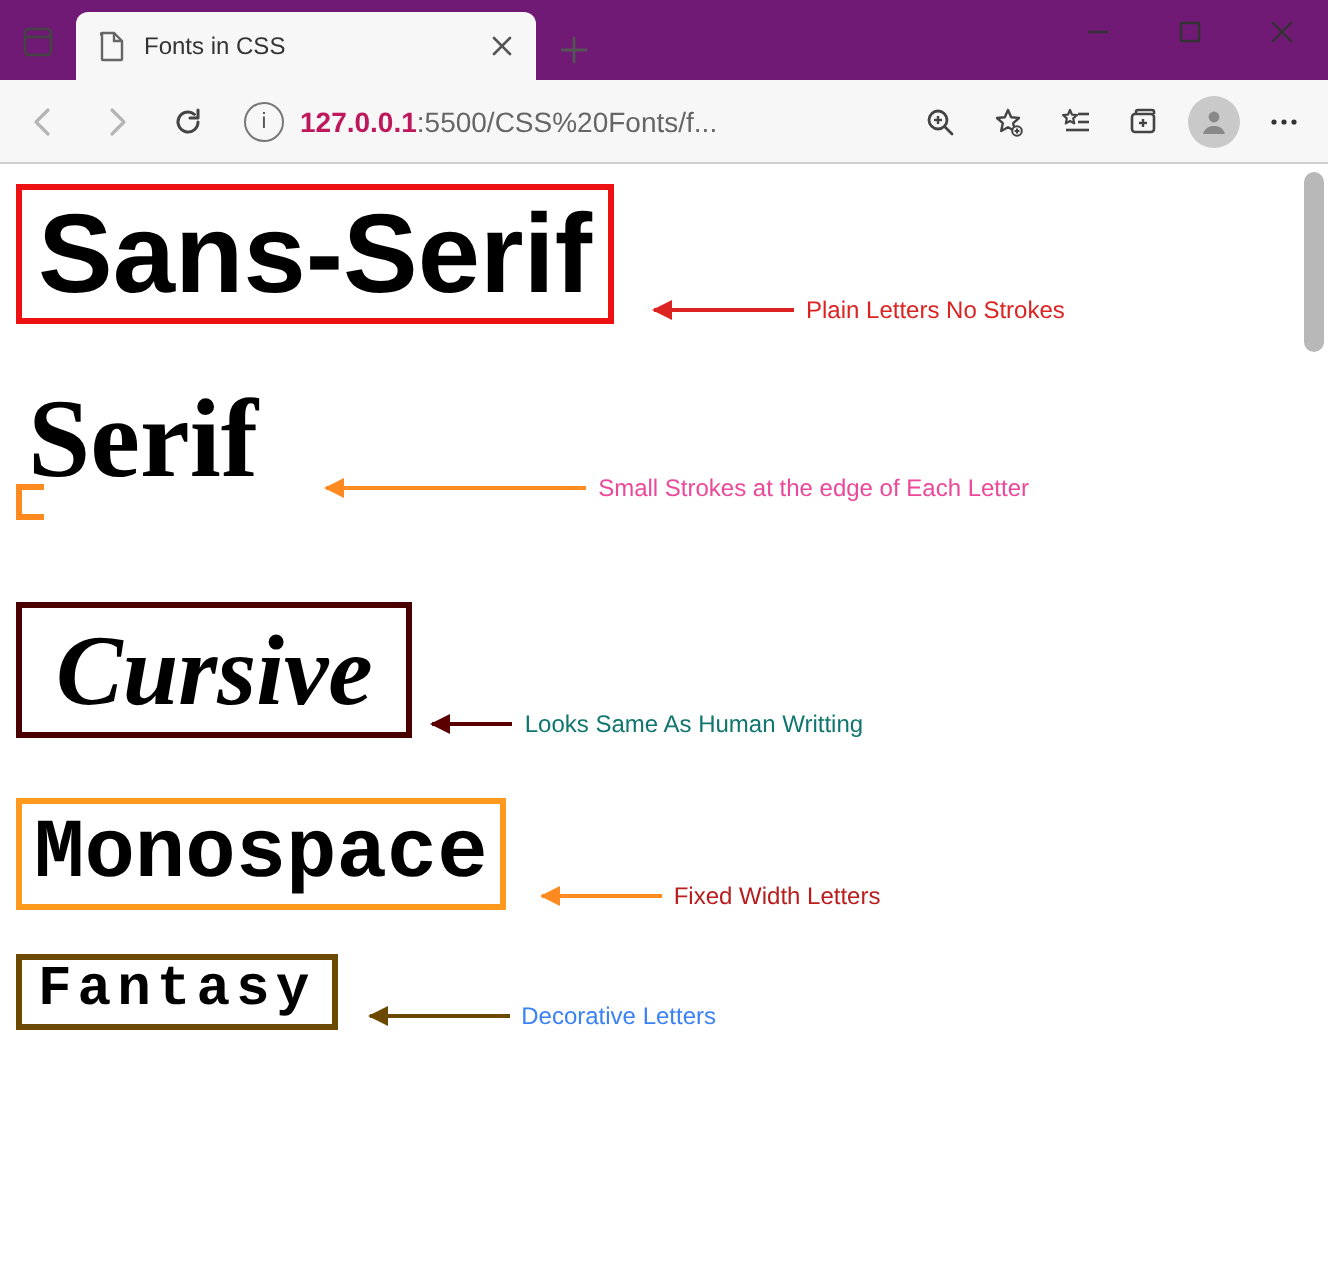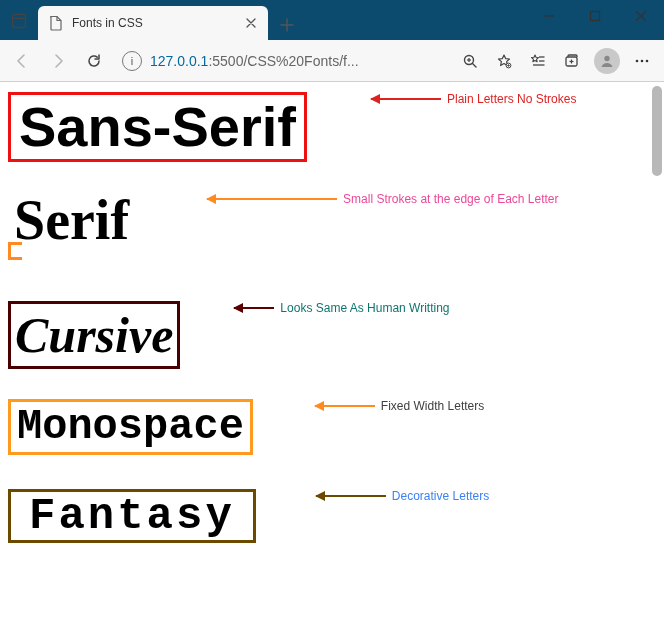--- a/index.html
+++ b/index.html
@@ -11,21 +11,21 @@
     font-family: "Segoe UI", Arial, sans-serif;
     font-size: 12px;
     color: #222;
     overflow: hidden;
     position: relative;
   }
 
   
   .titlebar {
     height: 40px;
-    background: #0c4a6e;
+    background: #701a75;
     display: flex;
     align-items: flex-end;
     position: relative;
   }
   .tabs-icon {
     width: 38px;
     display: flex;
     align-items: center;
     justify-content: center;
     height: 38px;
@@ -98,21 +98,21 @@
     font-size:11px; color:#555;
     flex:none;
   }
   .url-text {
     flex:1;
     font-size: 14px;
     color:#666;
     white-space:nowrap; overflow:hidden; text-overflow:ellipsis;
     min-width: 0;
   }
-  .url-text .host { color:#0369a1; }
+  .url-text .host { color:#be185d;font-weight:bold; }
 
   .right-icons { display:flex; align-items:center; gap:2px; }
   .right-icons .tb-btn { width:32px; }
 
   .avatar {
     width:26px; height:26px; border-radius:50%;
     background:#c9c9c9;
     display:flex; align-items:center; justify-content:center;
     margin: 0 4px;
   }
@@ -129,23 +129,22 @@
   .scrollbar {
     position:absolute;
     right:2px; top:4px;
     width:10px; height: 90px;
     background:#b8b8b8;
     border-radius:5px;
   }
 
   .font-row {
     display:flex;
-    align-items:flex-start;
+    align-items:flex-end;
     margin-bottom: 30px;
-    gap: 44px;
   }
   .font-sample {
     display:inline-block;
     border: 3px solid;
     font-weight: 900;
     color:#000;
     line-height: 1;
   }
   .annotation {
     display:flex;
@@ -197,42 +196,42 @@
     border-right: none;
   }
   .row-serif .annotation { color:#ec4899; margin-left: 28px; }
   .row-serif .arrow-line { width: 130px; background:#ff8a1f; color:#ff8a1f; }
 
   .row-cursive .font-sample {
     border-color:#4a0000;
     font-family: "Comic Sans MS", "Brush Script MT", cursive;
     font-size: 50px;
     font-style: italic;
-    padding: 6px 4px;
+    padding: 6px 17px;
   }
   .row-cursive .annotation { color:#0f766e; margin-left: 10px; }
   .row-cursive .arrow-line { width: 40px; background:#5a0000; color:#5a0000; }
 
-  .row-mono { margin-bottom: 34px; }
+  .row-mono { margin-bottom: 22px; }
   .row-mono .font-sample {
     border-color:#ff9a1f;
     font-family: "Lucida Console","Courier New", monospace;
     font-size: 42px;
     padding: 4px 6px;
     font-weight: 700;
   }
-  .row-mono .annotation { color:#404040; margin-left: 18px; }
+  .row-mono .annotation { color:#b91c1c; margin-left: 18px; }
   .row-mono .arrow-line { width: 60px; background:#ff8a1f; color:#ff8a1f; }
 
   .row-fantasy { margin-bottom: 0; }
   .row-fantasy .font-sample {
     border-color:#6b4a00;
     font-family: "Courier New", monospace;
-    font-size: 44px;
-    padding: 2px 18px;
+    font-size: 28px;
+    padding: 2px 8px;
     letter-spacing: 3px;
     font-weight: 900;
   }
   .row-fantasy .annotation { color:#3b82f6; margin-left: 16px; }
   .row-fantasy .arrow-line { width: 70px; background:#6b4a00; color:#6b4a00; }
 
 </style>
 </head>
 <body>
 

